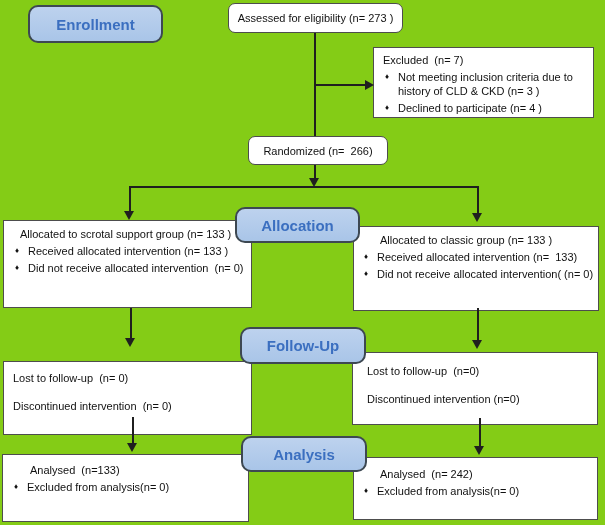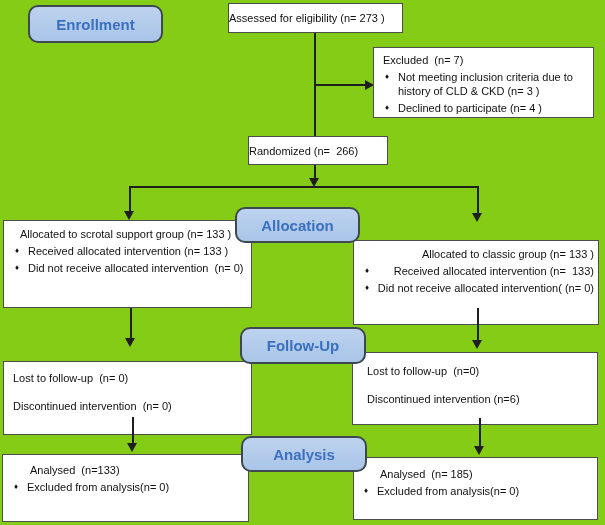--- a/index.html
+++ b/index.html
@@ -5,21 +5,21 @@
   html,body{margin:0;padding:0;background:#fff;}
   #canvas{
     position:relative;width:605px;height:525px;background:#84cc16;overflow:hidden;
     font-family:"Liberation Sans", sans-serif;color:#111;
   }
   
   .box{
     position:absolute;background:#fff;border:1.5px solid var(--box-border,#4d4d4d);
     box-sizing:border-box;font-size:11px;line-height:14px;z-index:1;
   }
-  .centered{display:flex;align-items:center;text-align:center;}
+  .centered{display:flex;align-items:center;justify-content:center;text-align:center;border-radius:7px;}
   .pre{white-space:pre-wrap;}
   .bullet-row{display:flex;margin-top:3px;}
   .bullet{flex:none;width:13px;font-size:8px;line-height:14px;padding-left:2px;}
   .bl-txt{flex:1;white-space:pre-wrap;}
   .fu-line{white-space:pre-wrap;margin-bottom:14px;}
   
   .badge{
     position:absolute;z-index:3;box-sizing:border-box;
     background:linear-gradient(#bdd2ee, var(--badge-fill,#a9c5e8));
     border:2px solid var(--badge-border,#3d4852);border-radius:10px;
@@ -41,21 +41,21 @@
   
   #badge-enrollment{left:28px;top:5px;width:135px;height:38px;}
   #badge-allocation{left:235px;top:207px;width:125px;height:36px;}
   #badge-followup{left:240px;top:327px;width:126px;height:37px;}
   #badge-analysis{left:241px;top:436px;width:126px;height:36px;}
 
   #box-assessed{left:228px;top:3px;width:175px;height:30px;}
   #box-excluded{left:373px;top:47px;width:221px;height:71px;padding:5px 5px 12px 9px;}
   #box-randomized{left:248px;top:136px;width:140px;height:29px;}
   #box-alloc-left{left:3px;top:220px;width:249px;height:88px;padding:6px 4px 16px 9px;}
-  #box-alloc-right{left:353px;top:240px;width:246px;height:85px;padding:6px 4px 0 0;text-align:right;}
+  #box-alloc-right{left:353px;top:226px;width:246px;height:85px;padding:6px 4px 0 8px;}
   #box-fu-left{left:3px;top:361px;width:249px;height:74px;padding:9px 4px 11px 9px;}
   #box-fu-right{left:352px;top:352px;width:246px;height:73px;padding:11px 16px 0 14px;}
   #box-an-left{left:2px;top:454px;width:247px;height:68px;padding:8px 4px 0 9px;}
   #box-an-right{left:353px;top:457px;width:245px;height:63px;padding:9px 4px 0 8px;}
 
   .indent-title{margin-left:7px;}
   .indent-title-lg{margin-left:18px;}
 
   #ln-trunk1{left:314px;top:33px;width:2px;height:103px;}
   #ln-branch-ex{left:315px;top:84px;width:50px;height:2px;}
@@ -130,33 +130,33 @@
     </div>
   </div>
 
   <div class="box" id="box-fu-left">
     <div class="fu-line">Lost to follow-up  (n= 0)</div>
     <div class="fu-line">Discontinued intervention  (n= 0)</div>
   </div>
 
   <div class="box" id="box-fu-right">
     <div class="fu-line">Lost to follow-up  (n=0)</div>
-    <div class="fu-line">Discontinued intervention (n=6)</div>
+    <div class="fu-line">Discontinued intervention (n=0)</div>
   </div>
 
   <div class="box" id="box-an-left">
     <div class="pre indent-title-lg">Analysed  (n=133)</div>
     <div class="bullet-row">
       <span class="bullet">♦</span>
       <span class="bl-txt">Excluded from analysis(n= 0)</span>
     </div>
   </div>
 
   <div class="box" id="box-an-right">
-    <div class="pre indent-title-lg">Analysed  (n= 185)</div>
+    <div class="pre indent-title-lg">Analysed  (n= 242)</div>
     <div class="bullet-row">
       <span class="bullet">♦</span>
       <span class="bl-txt">Excluded from analysis(n= 0)</span>
     </div>
   </div>
 
   <div class="line" id="ln-trunk1"></div>
   <div class="line" id="ln-branch-ex"></div>
   <div class="arr-right" id="ar-ex"></div>
   <div class="line" id="ln-trunk2"></div>

